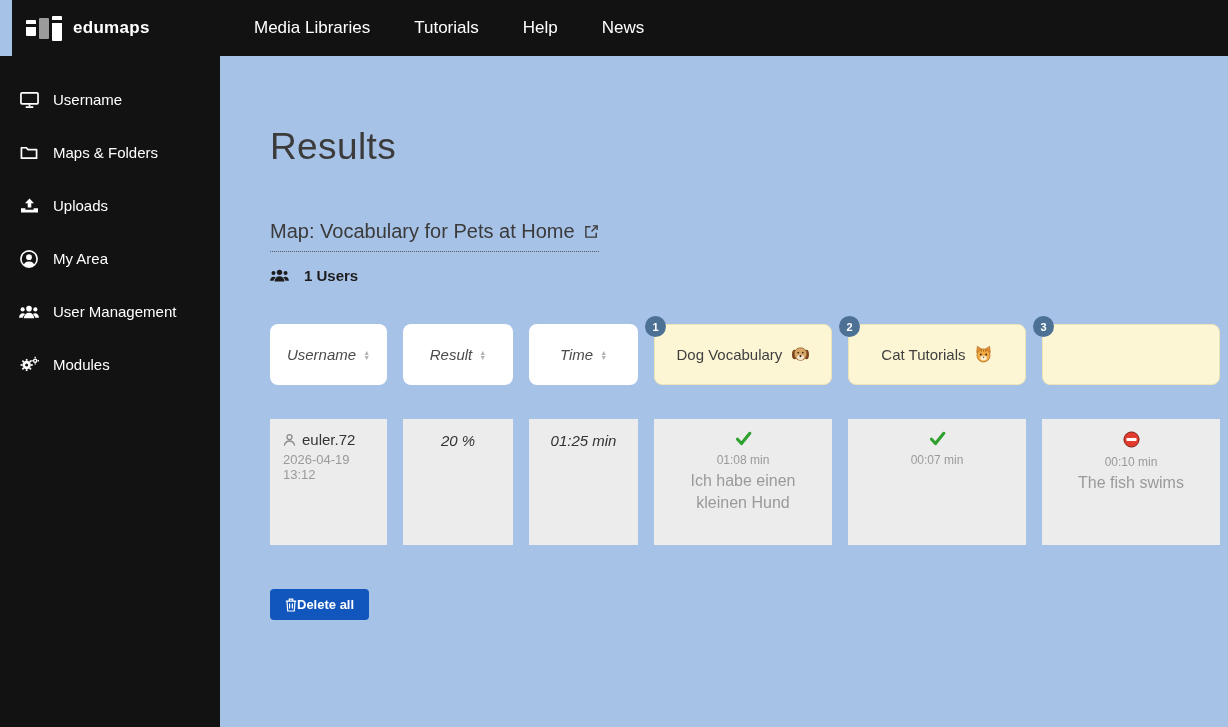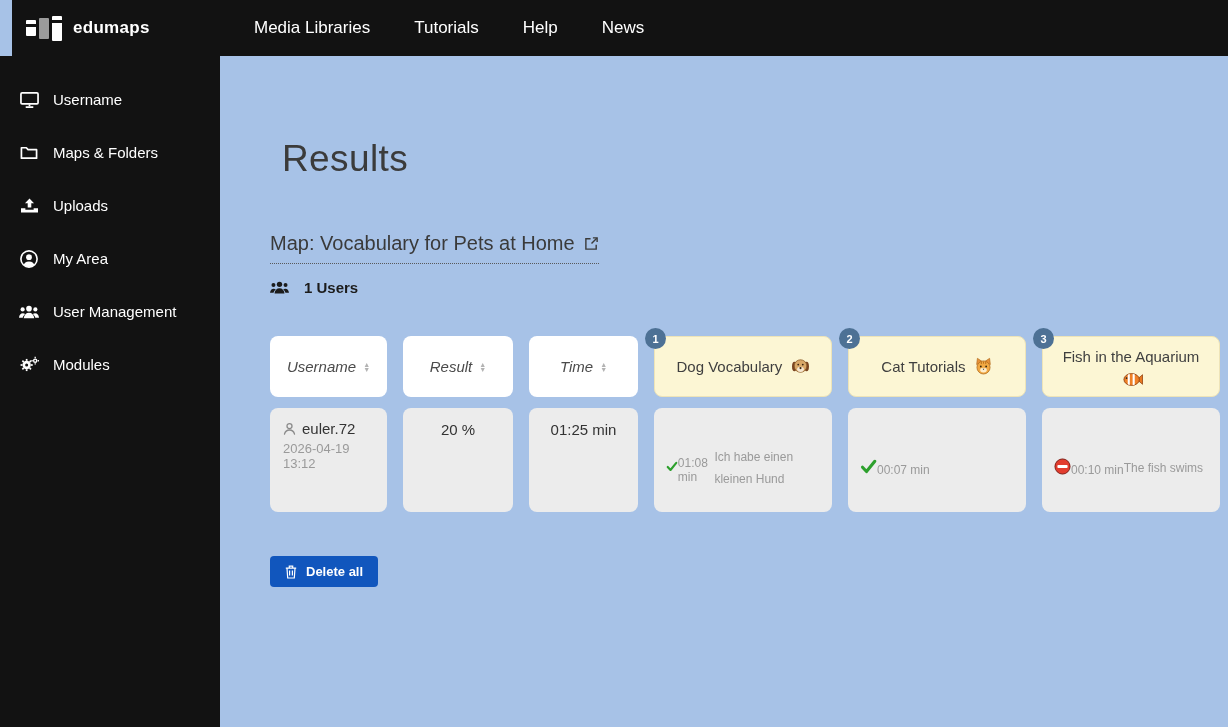--- a/index.html
+++ b/index.html
@@ -43,21 +43,21 @@
   }
   .side-icon { width: 22px; display: flex; justify-content: center; align-items: center; }
   .side-label { color: #fff; font-size: 15px; }
 
   
   .content {
     position: absolute; top: 56px; left: 220px; width: 1008px; height: 671px;
     background: #a7c2e7; padding: 70px 0 0 50px;
   }
   .page-title {
-    margin: 12px; font-size: 37px; font-weight: 300; color: #3b3b3b; letter-spacing: .4px;
+    margin: 0; font-size: 37px; font-weight: 300; color: #3b3b3b; letter-spacing: .4px;
   }
   .map-link-wrap { margin-top: 52px; }
   .map-link {
     display: inline-flex; align-items: center; gap: 9px;
     font-size: 20px; font-weight: 300; color: #3a3a3a;
     padding-bottom: 8px; border-bottom: 1px dotted #5a5a5a; cursor: pointer;
   }
   .users-line {
     margin-top: 15px; display: flex; align-items: center; gap: 15px;
     font-size: 15px; font-weight: bold; color: #1c1c1c;
@@ -83,38 +83,38 @@
     padding: 0 14px;
   }
   .task-hcell .task-title { text-align: center; font-size: 15px; color: #3f3f3f; line-height: 21px; }
   .task-hcell svg { vertical-align: -4px; margin-left: 4px; }
   .col-badge {
     position: absolute; top: -9px; left: -10px; width: 21px; height: 21px;
     border-radius: 50%; background: #4d7195; color: #fff;
     font-size: 11px; font-weight: bold;
     display: flex; align-items: center; justify-content: center; z-index: 2;
   }
-  .dcell { background: #ececec; border-radius: 8px; height: 104px; }
+  .dcell { background: #ececec; border-radius: 0; height: 126px; margin-top: 23px; }
   .dcell.user-cell { padding: 12px 13px; }
   .uname-row { display: flex; align-items: center; gap: 6px; font-size: 15px; color: #333; }
   .udate { margin-top: 4px; font-size: 13px; color: #9a9a9a; }
   .dcell.value-cell {
     display: flex; justify-content: center; align-items: flex-start;
-    padding-top: 13px; font-size: 15px; color: #333;
+    padding-top: 13px; font-size: 15px; color: #333; font-style: italic;
   }
   .dcell.task-cell {
-    display: flex; flex-direction: row; align-items: center;
+    display: flex; flex-direction: column; align-items: center;
     padding: 12px 12px 0;
   }
   .t-time { margin-top: 7px; font-size: 12px; color: #9a9a9a; }
-  .t-answer { margin-top: 3px; font-size: 12px; color: #9a9a9a; line-height: 22px; }
+  .t-answer { margin-top: 3px; font-size: 16px; color: #9a9a9a; text-align: center; line-height: 22px; }
 
   
   .delete-btn {
-    margin-top: 44px; display: inline-flex; align-items: center; gap: 9px;
+    margin-top: 44px; display: inline-flex; align-items: center; 
     background: #1156bd; color: #fff; border: none; border-radius: 4px;
     padding: 8px 15px; font-size: 13px; font-weight: bold;
     font-family: "Liberation Sans", sans-serif; cursor: pointer;
   }
 </style>
 </head>
 <body>
 
 <div class="topnav">
   <div class="brand">
@@ -305,37 +305,20 @@
           <ellipse cx="10" cy="13.7" rx="3.5" ry="2.5" fill="#fdeccb"></ellipse>
           <circle cx="7.2" cy="10" r="0.95" fill="#3a2a10"></circle>
           <circle cx="12.8" cy="10" r="0.95" fill="#3a2a10"></circle>
           <path d="M9 12.4h2l-1 1.2z" fill="#3a2a10"></path>
         </svg>
       </span>
     </div>
 
     <div class="task-hcell">
       <span class="col-badge">3</span>
-      <span class="task-title">
-        <span>Fish in the Aquarium</span>
-        <svg width="20" height="15" viewBox="0 0 22 16">
-          <defs>
-              <clipPath id="cp-fish">
-                <ellipse cx="9.5" cy="8" rx="8.4" ry="6.4"></ellipse>
-              </clipPath>
-            </defs>
-          <path d="M15.5 8l6-5.3v10.6z" fill="#e87820" stroke="#8a3a0a" stroke-width="0.8"></path>
-          <ellipse cx="9.5" cy="8" rx="8.5" ry="6.5" fill="#ef8026" stroke="#8a3a0a" stroke-width="0.9"></ellipse>
-          <g clip-path="url(#cp-fish)">
-            <rect x="5.2" y="0.5" width="2.3" height="15" fill="#fff"></rect>
-            <rect x="10.6" y="0.5" width="2.3" height="15" fill="#fff"></rect>
-          </g>
-          <circle cx="3.9" cy="6.4" r="0.95" fill="#222"></circle>
-        </svg>
-      </span>
     </div>
 
     <div class="dcell user-cell">
       <div class="uname-row">
         <svg width="13" height="13" viewBox="0 0 14 14">
           <circle cx="7" cy="4.4" r="2.7" fill="none" stroke="#8a8a8a" stroke-width="1.4"></circle>
           <path d="M1.6 13c.8-3.1 2.8-4.4 5.4-4.4s4.6 1.3 5.4 4.4" fill="none" stroke="#8a8a8a" stroke-width="1.4" stroke-linecap="round"></path>
         </svg>
         <span>euler.72</span>
       </div>

